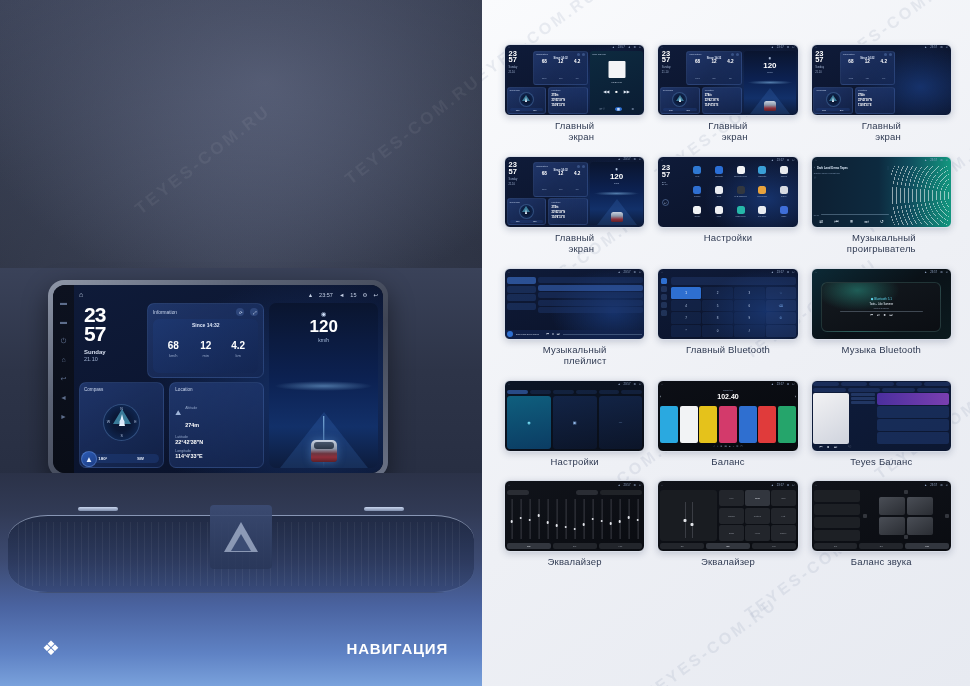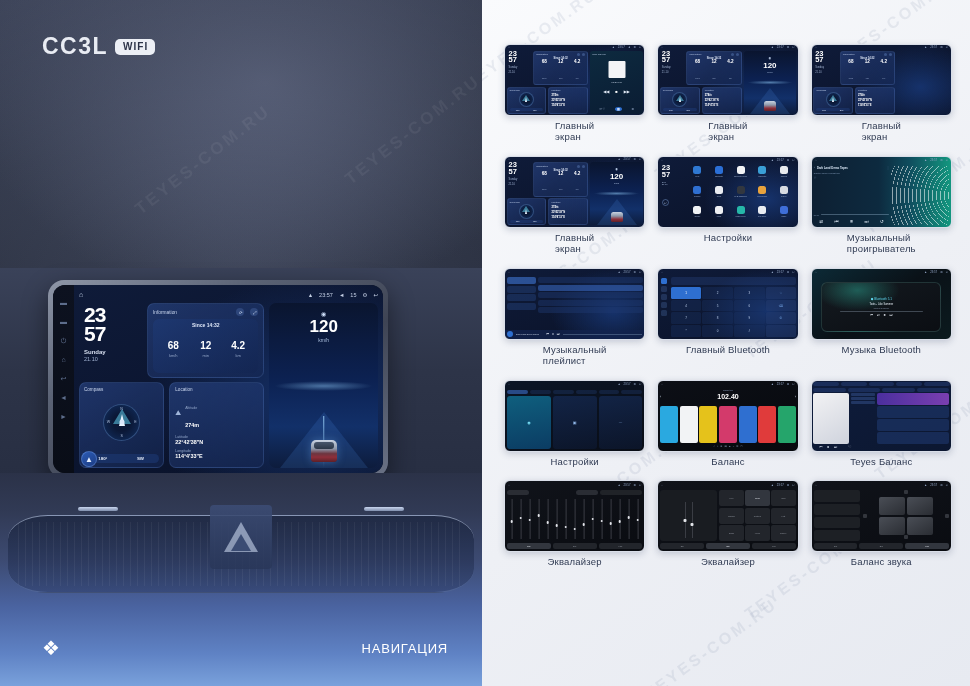--- a/index.html
+++ b/index.html
@@ -284,21 +284,21 @@
     border-bottom: 17px solid rgba(55,72,112,0.95);
   }
 
   .hero-foot {
     position: absolute; left: 0; right: 0; bottom: 0; height: 72px;
     display: flex; align-items: center; padding: 0 34px 4px 42px;
   }
   .layers-ic { color: #ffffff; font-size: 20px; line-height: 1; }
   .nav-label {
     margin-left: auto; color: #ffffff;
-    font-size: 13px; font-weight: 400; letter-spacing: 0.8px;
+    font-size: 15px; font-weight: 700; letter-spacing: 0.8px;
   }
 
   
   .gallery {
     position: relative;
     width: 488px; height: 686px;
     background: linear-gradient(145deg,#fafbfd 0%, #eef0f5 55%, #e7eaf1 100%);
     padding: 44px 18px 22px 22px;
     overflow: hidden;
   }
@@ -329,21 +329,21 @@
     width: 100%; height: 72px;
     border-radius: 6px;
     background: #0a1020;
     box-shadow: 0 2px 7px rgba(40,55,90,0.22);
     overflow: hidden;
     position: relative;
     border: 1.5px solid #d9dee8;
   }
   .cap {
     margin-top: 5px; margin-bottom: 7px;
-    text-align: left; color: #2f3a52;
+    text-align: right; color: #2f3a52;
     font-size: 9.5px; line-height: 1.15;
     letter-spacing: 0.2px;
   }
 
   
   .m { position:absolute; inset:0; display:flex; flex-direction:column; }
   .m-sb {
     height: 7px; display:flex; align-items:center;
     padding: 0 3px; gap: 3px; font-size: 2.8px; color:#93a6c6;
   }
@@ -536,24 +536,20 @@
 
 <div class="hero">
   <div class="hero-vignette"></div>
 
   <div class="hero-wm w1">TEYES-COM.RU</div>
   <div class="hero-wm w2">TEYES-COM.RU</div>
   <div class="hero-wm w3">TEYES-COM.RU</div>
   <div class="hero-wm w4">TEYES-COM.RU</div>
   <div class="hero-wm w5">TEYES-COM.RU</div>
 
-  <div class="logo">
-    <span class="logo-text">CC3L</span>
-    <span class="logo-badge">WIFI</span>
-  </div>
 
 
   <div class="car">
     <div class="dash-top"></div>
 
     <div class="bezel">
       <div class="screen">
 
         <div class="side-rail">
           <span class="rail-btn">▬</span>

